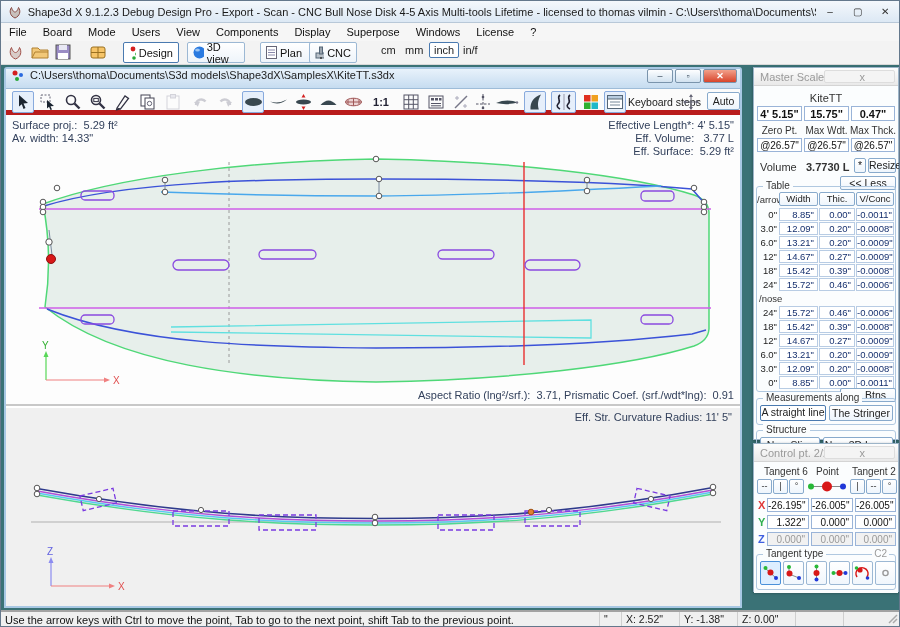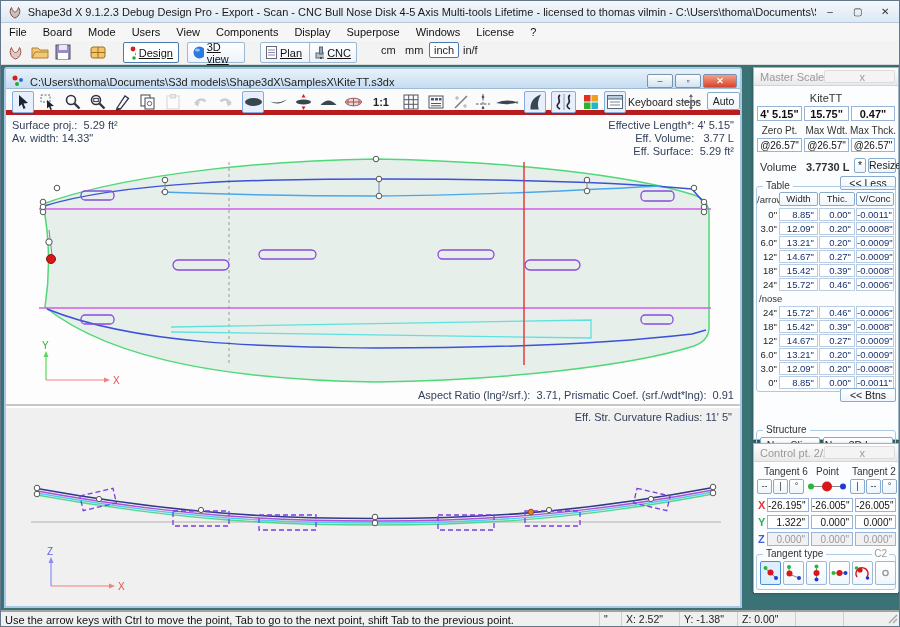--- a/index.html
+++ b/index.html
@@ -8,29 +8,29 @@
   .abs{position:absolute;}
   
   #titlebar{left:0;top:0;width:898px;height:22px;background:linear-gradient(#f4f8fc,#dce8f4);border-bottom:1px solid #b8c8d8;display:flex;align-items:center;}
   #titlebar .ttl{font-size:11px;color:#1a1a1a;white-space:nowrap;overflow:hidden;}
   .winbtn{width:28px;height:16px;text-align:center;font-size:10px;color:#333;line-height:16px;}
   
   #menubar{left:0;top:22px;width:898px;height:18px;background:#f6f6f6;display:flex;align-items:center;}
   .mitem{font-size:11px;color:#111;padding:0 8px;}
   
   #maintb{left:0;top:40px;width:898px;height:24px;background:#f3f3f3;border-bottom:1px solid #d9d9d9;}
-  .tbtn{position:absolute;top:1px;height:21px;border:1px solid #9cb8d4;background:linear-gradient(#ffffff,#eef4fa);border-radius:2px;display:flex;align-items:center;gap:3px;padding:0 5px;font-size:11px;color:#111;text-decoration:underline;}
+  .tbtn{position:absolute;top:1px;height:21px;border:1px solid #9cb8d4;background:linear-gradient(#ffffff,#eef4fa);border-radius:2px;display:flex;align-items:center;gap:3px;padding:0 5px;font-size:11px;color:#111;}
   .tbtn.on{border:1px solid #4a7ab0;background:#fff;}
   .unit{position:absolute;top:3px;font-size:11px;color:#222;}
   .unit.on{border:1px solid #4a7ab0;background:#fff;padding:1px 4px;top:1px;border-radius:2px;}
   
   #mdi{left:0;top:64px;width:898px;height:545px;background:#3a7276;}
   
   #child{left:3px;top:2px;width:738px;height:541px;background:#fff;border:2px solid #a8c8e4;border-radius:3px 3px 0 0;}
-  #childbar{left:0;top:0;width:734px;height:20px;background:linear-gradient(#e8f2fb,#c6dcf0);display:flex;align-items:flex-end;border-bottom:1px solid #9ebcd8;}
+  #childbar{left:0;top:0;width:734px;height:20px;background:linear-gradient(#e8f2fb,#c6dcf0);display:flex;align-items:flex-start;border-bottom:1px solid #9ebcd8;}
   #childbar .ttl{font-size:11px;color:#222;white-space:nowrap;overflow:hidden;flex:1;}
   .cbtn{width:26px;height:14px;border:1px solid #7a94ac;border-radius:2px;background:linear-gradient(#fdfeff,#d2e2f0);margin-left:2px;font-size:9px;line-height:13px;text-align:center;color:#345;}
   .cbtn.close{background:linear-gradient(#f2a08a,#d8452c);color:#fff;font-weight:bold;width:34px;}
   
   #childtb{left:0;top:20px;width:734px;height:26px;background:#fbfbfb;border-bottom:5px solid #b91c1c;padding-left:28px;}
   .ti{position:absolute;top:2px;width:22px;height:22px;display:flex;align-items:center;justify-content:center;}
   .ti.sel{border:1px solid #88aadd;background:#e6effb;border-radius:2px;}
   .ti svg{display:block;}
   
   #outpane{left:0;top:46px;width:734px;height:291px;background:#fdfdfd;border-bottom:2px solid #c8c8c8;overflow:hidden;}
@@ -555,20 +555,25 @@
           </div>
         <div class="trow" style="top:290px">
             <span class="tlabel">0"</span>
             <span class="tcell" style="left:22px;width:39px">8.85"</span>
             <span class="tcell" style="left:62px;width:36px">0.00"</span>
             <span class="tcell" style="left:99px;width:38px">-0.0011"</span>
           </div>
 
         <span class="btn" style="left:86px;top:302px;width:56px;height:14px;line-height:12px">&lt;&lt; Btns</span>
 
+        <div class="grp" style="left:2px;top:312px;width:140px;height:27px">
+          <span class="leg">Measurements along</span>
+          <span class="btn on" style="left:3px;top:6px;width:66px;height:16px;line-height:13px;position:absolute">A straight line</span>
+          <span class="btn" style="left:72px;top:6px;width:64px;height:16px;line-height:14px;position:absolute">The Stringer</span>
+        </div>
         <div class="grp" style="left:2px;top:344px;width:140px;height:27px">
           <span class="leg">Structure</span>
           <span class="btn" style="left:3px;top:6px;width:60px;height:16px;line-height:14px;position:absolute">New Slice</span>
           <span class="btn" style="left:66px;top:6px;width:70px;height:16px;line-height:14px;position:absolute">New 3D Layer</span>
         </div>
       </div>
     </div>
 
     <div class="panel" style="left:752px;top:378px;width:146px;height:149px">
       <div class="ptitle">

